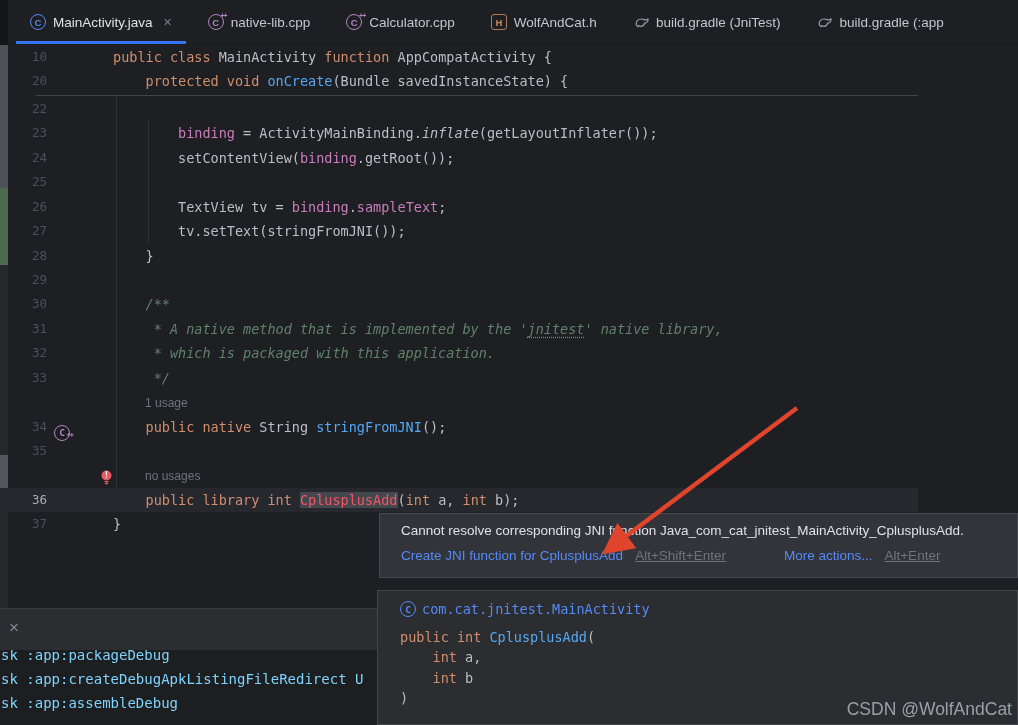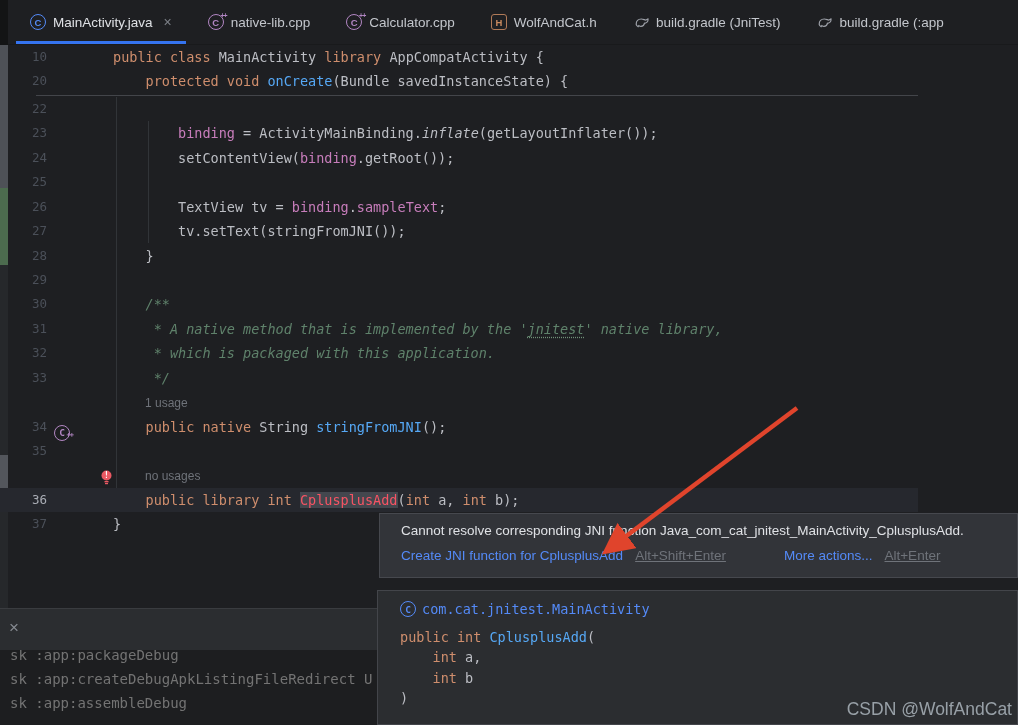--- a/index.html
+++ b/index.html
@@ -65,22 +65,22 @@
   #docpopup{position:absolute;left:377px;top:590px;width:641px;height:135px;background:#2b2d30;
             border:1px solid #43454a;box-sizing:border-box;z-index:6;padding:10px 0 0 22px;}
   #docpopup .hdr{display:flex;align-items:center;gap:6px;
                  font-family:"DejaVu Sans Mono","Liberation Mono",monospace;font-size:13.5px;color:#548af7;}
   #docpopup .sigline{font-family:"DejaVu Sans Mono","Liberation Mono",monospace;font-size:13.5px;
                      line-height:20.3px;white-space:pre;color:#bcbec4;}
   #docpopup .sigblock{margin-top:10px;}
 
   
   #terminal{position:absolute;left:0;top:608px;width:1018px;height:117px;background:#1d1e20;z-index:1;}
-  .termline{position:absolute;left:10px;white-space:pre;font-family:"DejaVu Sans Mono","Liberation Mono",monospace;
-            font-size:14px;color:#737373;line-height:22px;z-index:2;}
+  .termline{position:absolute;left:1px;white-space:pre;font-family:"DejaVu Sans Mono","Liberation Mono",monospace;
+            font-size:14px;color:#7dd3fc;line-height:22px;z-index:2;}
   #panel-header{position:absolute;left:0;top:608px;width:1018px;height:42px;background:#2b2d30;
                 border-top:1px solid #3a3c40;box-sizing:border-box;z-index:3;}
   #panel-close{position:absolute;left:9px;top:10px;color:#868a91;font-size:17px;line-height:17px;}
 
   
   #arrow-overlay{position:absolute;left:0;top:0;width:1018px;height:725px;z-index:10;pointer-events:none;}
   #watermark{position:absolute;right:6px;top:699px;z-index:8;color:#98a0a7;font-size:17.5px;}
 </style>
 </head>
 <body>
@@ -126,21 +126,21 @@
 
   <div id="editor">
     <div id="left-strip">
       <div class="strip-mark" style="top:0;height:143px;background:#4e5157;"></div>
       <div class="strip-mark" style="top:143px;height:77px;background:#4c6b4e;"></div>
       <div class="strip-mark" style="top:410px;height:35px;background:#53565c;"></div>
     </div>
     <div id="guide1"></div>
     <div id="guide2"></div>
     <div id="code-lines">
-        <div class="crow"><span class="lnum">10</span><span class="codetext"><span class="sg-kw">public class </span><span class="sg-pl">MainActivity </span><span class="sg-kw">library </span><span class="sg-pl">AppCompatActivity {</span></span></div>
+        <div class="crow"><span class="lnum">10</span><span class="codetext"><span class="sg-kw">public class </span><span class="sg-pl">MainActivity </span><span class="sg-kw">function </span><span class="sg-pl">AppCompatActivity {</span></span></div>
         <div class="crow"><span class="lnum">20</span><span class="codetext"><span class="sg-pl">    </span><span class="sg-kw">protected void </span><span class="sg-fn">onCreate</span><span class="sg-pl">(Bundle savedInstanceState) {</span></span></div>
         <div class="csep">
           <div class="line"></div>
         </div>
         <div class="crow"><span class="lnum">22</span><span class="codetext"></span></div>
         <div class="crow"><span class="lnum">23</span><span class="codetext"><span class="sg-pl">        </span><span class="sg-fld">binding</span><span class="sg-pl"> = ActivityMainBinding.</span><span class="sg-it">inflate</span><span class="sg-pl">(getLayoutInflater());</span></span></div>
         <div class="crow"><span class="lnum">24</span><span class="codetext"><span class="sg-pl">        setContentView(</span><span class="sg-fld">binding</span><span class="sg-pl">.getRoot());</span></span></div>
         <div class="crow"><span class="lnum">25</span><span class="codetext"></span></div>
         <div class="crow"><span class="lnum">26</span><span class="codetext"><span class="sg-pl">        TextView tv = </span><span class="sg-fld">binding</span><span class="sg-pl">.</span><span class="sg-fld">sampleText</span><span class="sg-pl">;</span></span></div>
         <div class="crow"><span class="lnum">27</span><span class="codetext"><span class="sg-pl">        tv.setText(stringFromJNI());</span></span></div>

